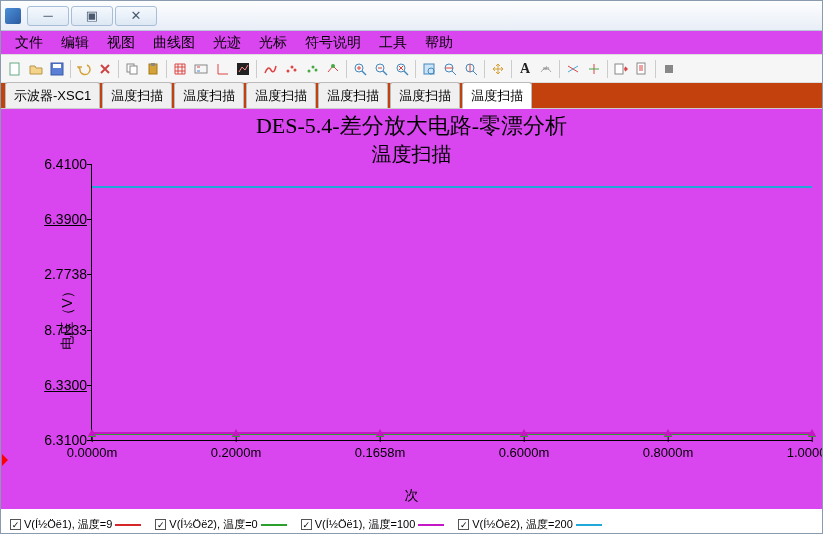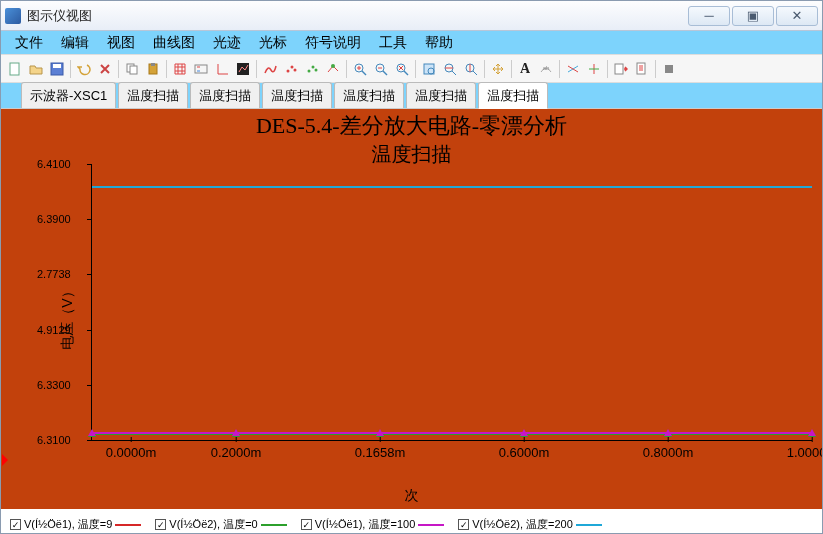--- a/index.html
+++ b/index.html
@@ -2,54 +2,53 @@
 <html><head>
 <meta charset="utf-8">
 <style>
 * { box-sizing: border-box; margin: 0; padding: 0; }
 body { font-family: "Microsoft YaHei", SimSun, sans-serif; font-size: 12px; background: #fff; width: 823px; height: 534px; overflow: hidden; border: 1px solid #8a9bb0; }
 .titlebar { height: 30px; background: linear-gradient(#fdfdfe, #e8eef7); display: flex; align-items: center; padding: 0 4px; border-bottom: 1px solid #b8c6d8; }
 .titlebar .app-icon { width: 16px; height: 16px; background: linear-gradient(135deg, #4a90d9, #2c5aa0); margin-right: 6px; border-radius: 2px; }
 .titlebar .title { flex: 1; font-size: 13px; color: #222; }
 .winbtns { display: flex; gap: 2px; }
 .winbtn { width: 42px; height: 20px; background: linear-gradient(#f5f9fd, #dde8f4); border: 1px solid #a8bdd6; border-radius: 3px; display: flex; align-items: center; justify-content: center; font-size: 13px; color: #4a5a6f; cursor: pointer; }
-.menubar { height: 24px; background: #7dd3fc; display: flex; align-items: center; padding: 0 6px; border-bottom: 1px solid #ddd; gap: 2px; }
+.menubar { height: 24px; background: #d946ef; display: flex; align-items: center; padding: 0 6px; border-bottom: 1px solid #ddd; gap: 2px; }
 .menuitem { padding: 2px 8px; font-size: 14px; cursor: pointer; }
 .toolbar { height: 28px; background: #f6f6f6; display: flex; align-items: center; padding: 0 4px; border-bottom: 1px solid #ddd; gap: 1px; overflow: hidden; }
 .tbtn { width: 20px; height: 20px; display: flex; align-items: center; justify-content: center; cursor: pointer; border: 1px solid transparent; }
 .tsep { width: 1px; height: 18px; background: #ccc; margin: 0 2px; }
-.tabbar { height: 26px; background: #7dd3fc; display: flex; align-items: flex-end; padding: 0 20px; border-bottom: 1px solid #ccc; }
+.tabbar { height: 26px; background: #c2410c; display: flex; align-items: flex-end; padding: 0 4px; border-bottom: 1px solid #ccc; }
 .tab { padding: 4px 8px 3px; border: 1px solid #bbb; border-bottom: none; background: #f0f0f0; margin-right: 2px; font-size: 13px; cursor: pointer; border-radius: 3px 3px 0 0; }
 .tab.active { background: #fff; border-bottom: 1px solid #fff; position: relative; top: 1px; }
-.chart-area { position: relative; height: 400px; background: #c2410c; }
+.chart-area { position: relative; height: 400px; background: #d946ef; }
 .chart-title { text-align: center; font-size: 22px; font-family: SimSun; padding-top: 2px; }
 .chart-subtitle { text-align: center; font-size: 20px; font-family: SimSun; }
 .plot-container { position: absolute; left: 30px; top: 55px; right: 10px; bottom: 40px; }
 .ylabel { position: absolute; left: 4px; top: 50%; transform: translateY(-50%) rotate(-90deg); transform-origin: center; font-size: 14px; white-space: nowrap; }
 .xlabel { position: absolute; bottom: 4px; left: 50%; transform: translateX(-50%); font-size: 14px; }
 .plot { position: absolute; left: 60px; top: 0; right: 0; bottom: 28px; border-left: 1px solid #000; border-bottom: 1px solid #000; }
-.ytick { position: absolute; left: -55px; width: 50px; text-align: left; font-size: 11px; transform: translateY(-50%); }
+.ytick { position: absolute; left: -55px; width: 50px; text-align: right; font-size: 14px; transform: translateY(-50%); }
 .ytick::after { content: ''; position: absolute; right: -5px; top: 50%; width: 5px; height: 1px; background: #000; }
 .xtick { position: absolute; bottom: -20px; font-size: 13px; transform: translateX(-50%); }
 .xtick::before { content: ''; position: absolute; left: 50%; top: -8px; width: 1px; height: 5px; background: #000; }
 .series-line { position: absolute; left: 0; right: 0; height: 2px; }
 .marker { position: absolute; width: 8px; height: 8px; transform: translate(-50%, -50%); }
 .marker.tri { border-left: 4px solid transparent; border-right: 4px solid transparent; }
 .legend { position: absolute; bottom: 2px; left: 10px; display: flex; gap: 14px; font-size: 11px; align-items: center; }
 .legend-item { display: flex; align-items: center; gap: 3px; }
 .legend-check { width: 11px; height: 11px; border: 1px solid #555; display: inline-flex; align-items: center; justify-content: center; font-size: 9px; }
 .legend-line { width: 26px; height: 2px; display: inline-block; }
 .red-handle { position: absolute; left: 1px; top: 345px; width: 0; height: 0; border-top: 6px solid transparent; border-bottom: 6px solid transparent; border-left: 6px solid red; }
 </style>
 </head>
 <body>
 
 <div class="titlebar">
   <div class="app-icon"></div>
-  <div class="title">图示仪视图</div>
   <div class="winbtns">
     <div class="winbtn">─</div>
     <div class="winbtn">▣</div>
     <div class="winbtn">✕</div>
   </div>
 </div>
 
 <div class="menubar" id="menubar">
     <div class="menuitem">文件</div>
     <div class="menuitem">编辑</div>
@@ -256,26 +255,26 @@
   </div>
 
 <div class="chart-area">
   <div class="chart-title">DES-5.4-差分放大电路-零漂分析</div>
   <div class="chart-subtitle">温度扫描</div>
   <div class="red-handle"></div>
   <div class="plot-container">
     <div class="ylabel">电压（V）</div>
     <div class="plot" id="plot">
         <div class="ytick" style="top: 100%;">6.3100</div>
-        <div class="ytick" style="top: 80%;">6.3300</div>
-        <div class="ytick" style="top: 60%;">4.9129</div>
+        <div class="ytick" style="top: 80%; text-decoration: underline;">6.3300</div>
+        <div class="ytick" style="top: 60%;">8.7233</div>
         <div class="ytick" style="top: 40%;">2.7738</div>
-        <div class="ytick" style="top: 20%;">6.3900</div>
+        <div class="ytick" style="top: 20%; text-decoration: underline;">6.3900</div>
         <div class="ytick" style="top: 0%;">6.4100</div>
-        <div class="xtick" style="left: 0%; margin-left: 39px;">0.0000m</div>
+        <div class="xtick" style="left: 0%;">0.0000m</div>
         <div class="xtick" style="left: 20%;">0.2000m</div>
         <div class="xtick" style="left: 40%;">0.1658m</div>
         <div class="xtick" style="left: 60%;">0.6000m</div>
         <div class="xtick" style="left: 80%;">0.8000m</div>
         <div class="xtick" style="left: 100%;">1.0000m</div>
         <div class="series-line" style="top: 97.5%; background: rgb(214, 39, 40);"></div>
         <div class="marker tri" style="left: 0%; top: 97.5%; border-bottom: 7px solid rgb(214, 39, 40);"></div>
         <div class="marker tri" style="left: 20%; top: 97.5%; border-bottom: 7px solid rgb(214, 39, 40);"></div>
         <div class="marker tri" style="left: 40%; top: 97.5%; border-bottom: 7px solid rgb(214, 39, 40);"></div>
         <div class="marker tri" style="left: 60%; top: 97.5%; border-bottom: 7px solid rgb(214, 39, 40);"></div>

